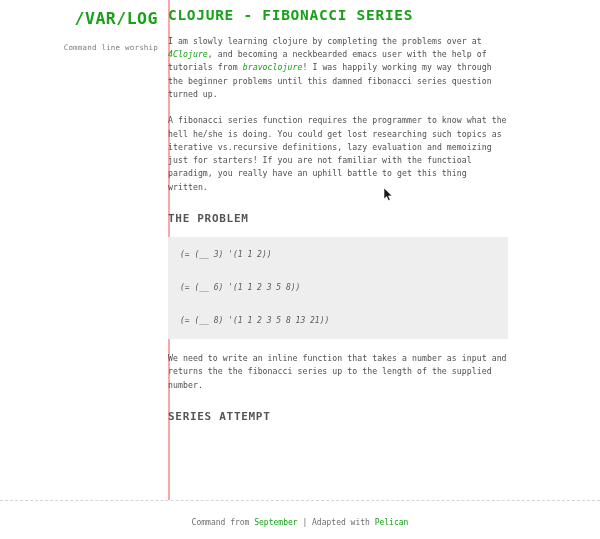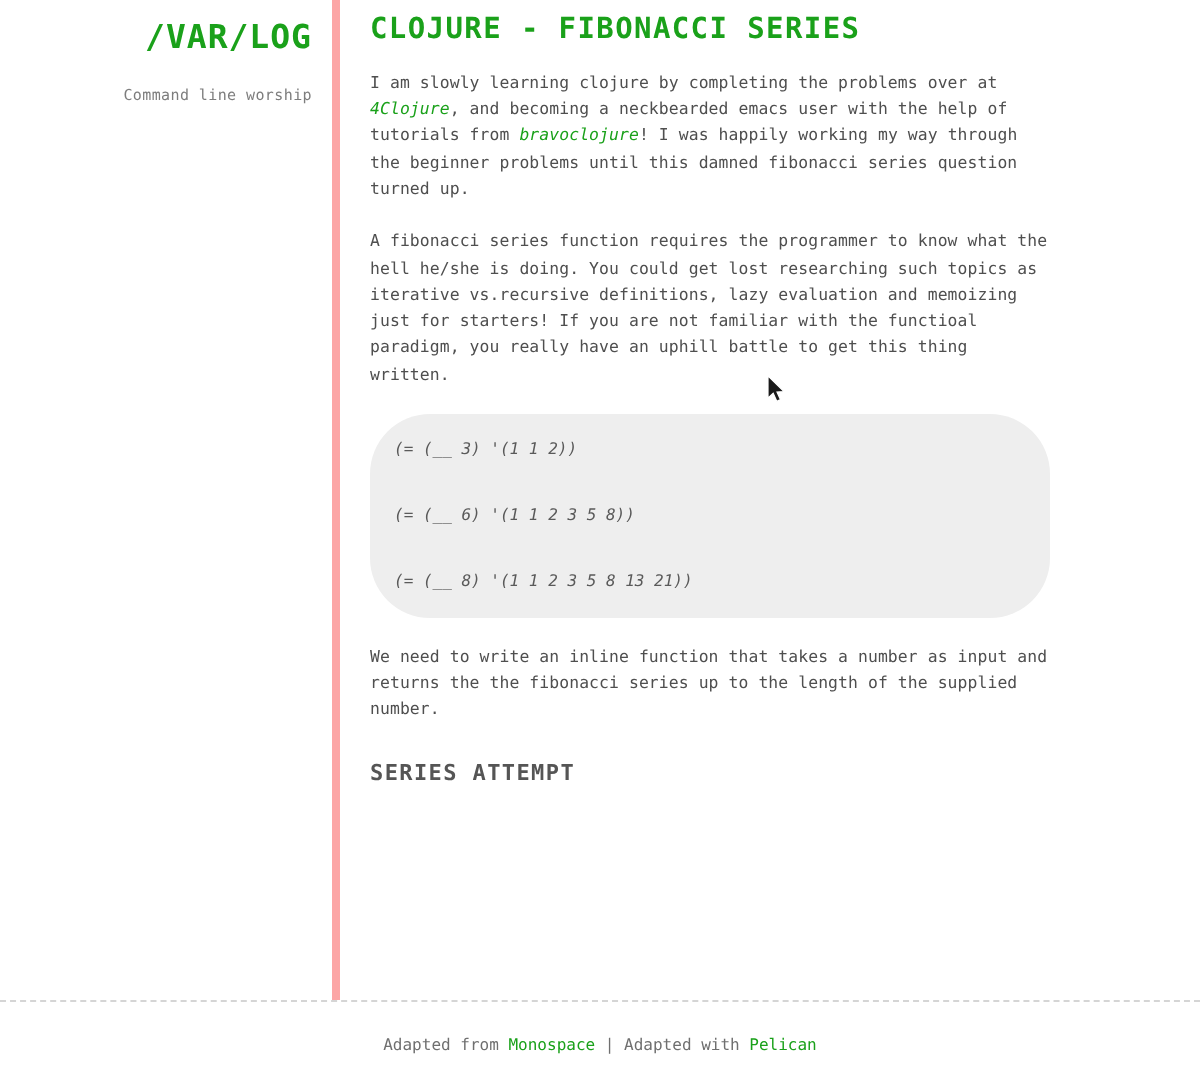--- a/index.html
+++ b/index.html
@@ -25,21 +25,21 @@
     width: 600px;
     height: 539px;
   }
 
   .sidebar {
     position: absolute;
     left: 0;
     top: 0;
     width: 170px;
     height: 500px;
-    border-right: 4px solid #fca5a5;
+    border-right: 2px solid #fca5a5;
     padding-top: 8px;
     text-align: right;
     padding-right: 10px;
   }
 
   .site-title {
     font-size: 16.5px;
     font-weight: bold;
     letter-spacing: 0.5px;
     color: #1aa11a;
@@ -50,21 +50,21 @@
 
   .site-tagline {
     margin-top: 13px;
     font-size: 7.5px;
     color: #7d7d7d;
     letter-spacing: 0.2px;
   }
 
   .content {
     position: absolute;
-    left: 185px;
+    left: 168px;
     top: 0;
     width: 340px;
     padding-top: 6px;
   }
 
   .post-title {
     font-size: 14.5px;
     font-weight: bold;
     letter-spacing: 0.7px;
     color: #1aa11a;
@@ -104,21 +104,20 @@
   pre.code-block {
     background: #eeeeee;
     margin: 0 0 13px 0;
     padding: 10px 12px;
     font-family: "DejaVu Sans Mono", "Liberation Mono", monospace;
     font-size: 8px;
     line-height: 2.05;
     color: #5a5a5a;
     white-space: pre;
     font-style: italic;
-    border-radius: 30px;
   }
 
   .footer {
     position: absolute;
     left: 0;
     top: 500px;
     width: 600px;
     border-top: 1px dashed #d5d5d5;
     padding-top: 16px;
     text-align: center;
@@ -151,37 +150,38 @@
   </div>
 
   <div class="content">
 
     <h1 class="post-title">CLOJURE - FIBONACCI SERIES</h1>
 
     <p class="body-text"><span>I am slowly learning clojure by completing the problems over at </span><a class="inline-link" href="#">4Clojure</a><span>, and becoming a neckbearded emacs user with the help of tutorials from </span><a class="inline-link" href="#">bravoclojure</a><span>! I was happily working my way through the beginner problems until this damned fibonacci series question turned up.</span></p>
 
     <p class="body-text">A fibonacci series function requires the programmer to know what the hell he/she is doing. You could get lost researching such topics as iterative vs.recursive definitions, lazy evaluation and memoizing just for starters! If you are not familiar with the functioal paradigm, you really have an uphill battle to get this thing written.</p>
 
+    <h2 class="section-head">THE PROBLEM</h2>
 
 
     <pre class="code-block">(= (__ 3) '(1 1 2))
 
 (= (__ 6) '(1 1 2 3 5 8))
 
 (= (__ 8) '(1 1 2 3 5 8 13 21))</pre>
 
     <p class="body-text">We need to write an inline function that takes a number as input and returns the the fibonacci series up to the length of the supplied number.</p>
 
     <h2 class="section-head">SERIES ATTEMPT</h2>
 
 
   </div>
 
   <div class="footer">
-    <span>Adapted from </span><a href="#">Monospace</a><span> | Adapted with </span><a href="#">Pelican</a>
+    <span>Command from </span><a href="#">September</a><span> | Adapted with </span><a href="#">Pelican</a>
   </div>
 
   <div class="cursor">
     <svg width="9" height="14" viewBox="0 0 9 14">
       <polygon points="0,0 0,11 2.6,8.6 4.4,12.6 6.2,11.8 4.5,8 8,7.8" fill="#1a1a1a" stroke="#ffffff" stroke-width="0.6"></polygon>
     </svg>
   </div>
 
 </div>
 

